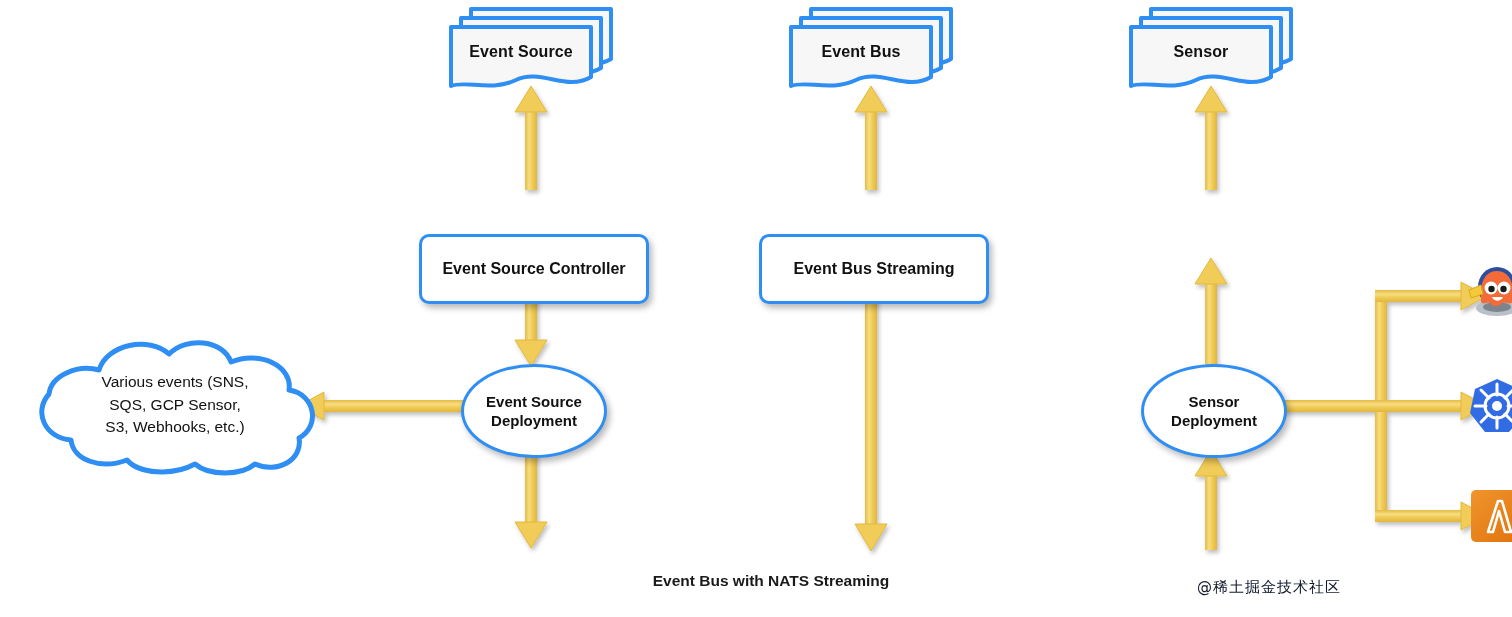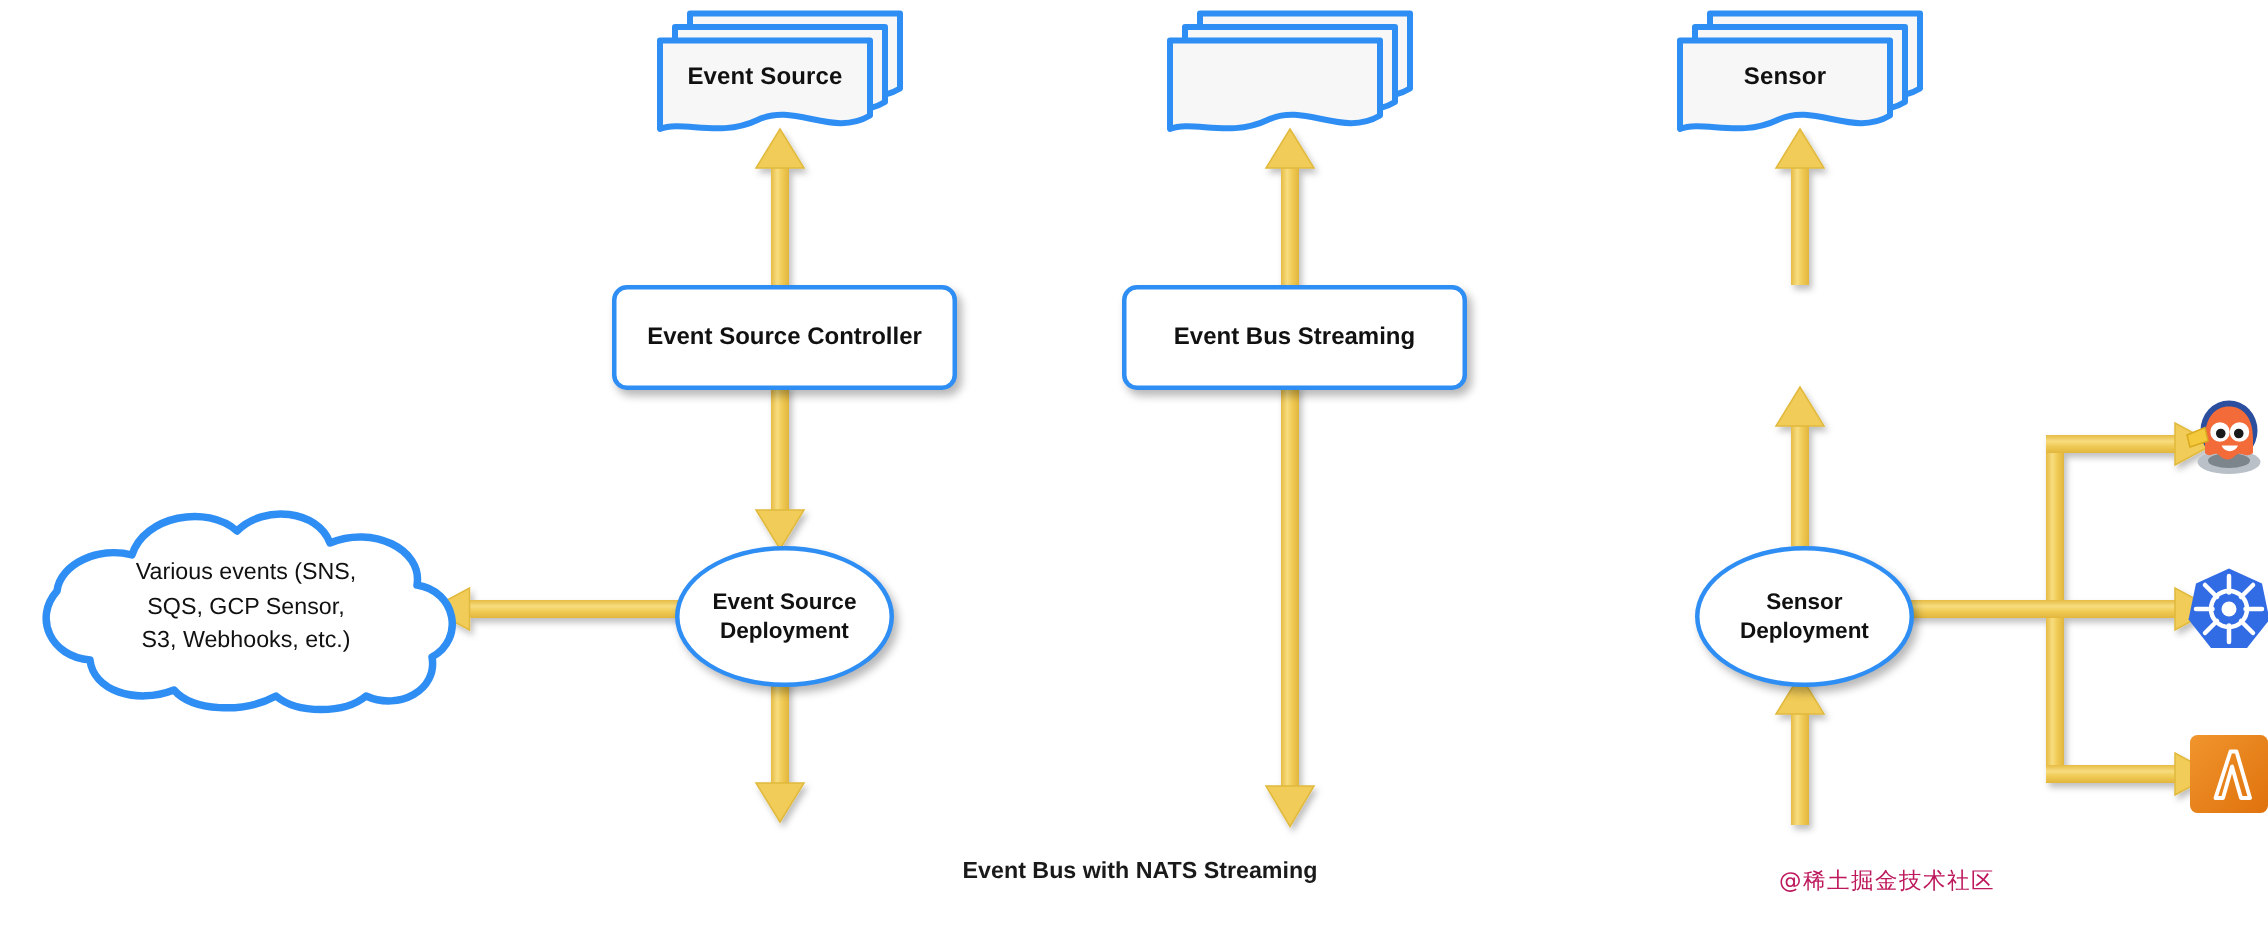--- a/index.html
+++ b/index.html
@@ -4,21 +4,21 @@
 <title>Argo Events Architecture</title>
 <style>
   html,body{margin:0;padding:0;}
   body{
     width:1512px;height:617px;
     background:#ffffff;
     font-family:"Liberation Sans","DejaVu Sans",sans-serif;
     overflow:hidden;
     position:relative;
   }
-  #stage{position:absolute;left:4px;top:0;width:1340px;height:617px;}
+  #stage{position:absolute;left:15px;top:0;width:1340px;height:617px;}
   #wires{position:absolute;left:0;top:0;width:1512px;height:617px;}
 
   
   .docstack{position:absolute;width:170px;height:92px;}
   .docstack .sheet{
     position:absolute;width:150px;height:72px;
   }
   .docstack .sheet svg{display:block;width:150px;height:72px;}
   .docstack .s3{left:20px;top:0px;}
   .docstack .s2{left:10px;top:9px;}
@@ -34,20 +34,21 @@
   
   .ctrl{
     position:absolute;height:64px;
     background:#ffffff;
     border:3px solid #2f8ef4;
     border-radius:10px;
     box-shadow:3px 4px 6px rgba(0,0,0,.28);
     display:flex;align-items:center;justify-content:center;
     font-size:16px;font-weight:bold;color:#111111;
     white-space:nowrap;
+    margin-top:44px;
   }
 
   
   .ellipse{
     position:absolute;width:140px;height:88px;
     background:#ffffff;
     border:3px solid #2f8ef4;
     border-radius:50%;
     box-shadow:3px 4px 6px rgba(0,0,0,.28);
     display:flex;align-items:center;justify-content:center;
@@ -72,21 +73,21 @@
   .iconbox svg{display:block;width:60px;height:60px;}
 
   
   .caption{
     position:absolute;left:0;top:572px;width:1512px;
     text-align:center;
     font-size:15.5px;font-weight:bold;color:#1a1a1a;
   }
   .watermark{
     position:absolute;right:14px;top:578px;
-    font-size:15px;color:#be185d;font-weight:500;
+    font-size:15px;color:#0f172a;font-weight:500;
     letter-spacing:1px;
     font-family:"DejaVu Sans",sans-serif;
     white-space:nowrap;
   }
 </style>
 </head>
 <body>
 
 <div id="stage">
 
@@ -210,20 +211,21 @@
     <div class="sheet s2">
       <svg viewBox="0 0 150 72">
           <path d="M5 5 H145 V55 C120 70 95 46 70 58 C45 70 20 58 5 64 Z" fill="#f7f7f7" stroke="#2f8ef4" stroke-width="4" stroke-linejoin="round"></path>
         </svg>
     </div>
     <div class="sheet s1">
       <svg viewBox="0 0 150 72">
           <path d="M5 5 H145 V55 C120 70 95 46 70 58 C45 70 20 58 5 64 Z" fill="#f7f7f7" stroke="#2f8ef4" stroke-width="4" stroke-linejoin="round"></path>
         </svg>
     </div>
+    <div class="label">Event Bus</div>
   </div>
 
   <div class="ctrl" style="left:744px;top:190px;width:224px;">Event Bus Streaming</div>
 
   <div class="docstack" style="left:1111px;top:4px;">
     <div class="sheet s3">
       <svg viewBox="0 0 150 72">
           <path d="M5 5 H145 V55 C120 70 95 46 70 58 C45 70 20 58 5 64 Z" fill="#f7f7f7" stroke="#2f8ef4" stroke-width="4" stroke-linejoin="round"></path>
         </svg>
     </div>

